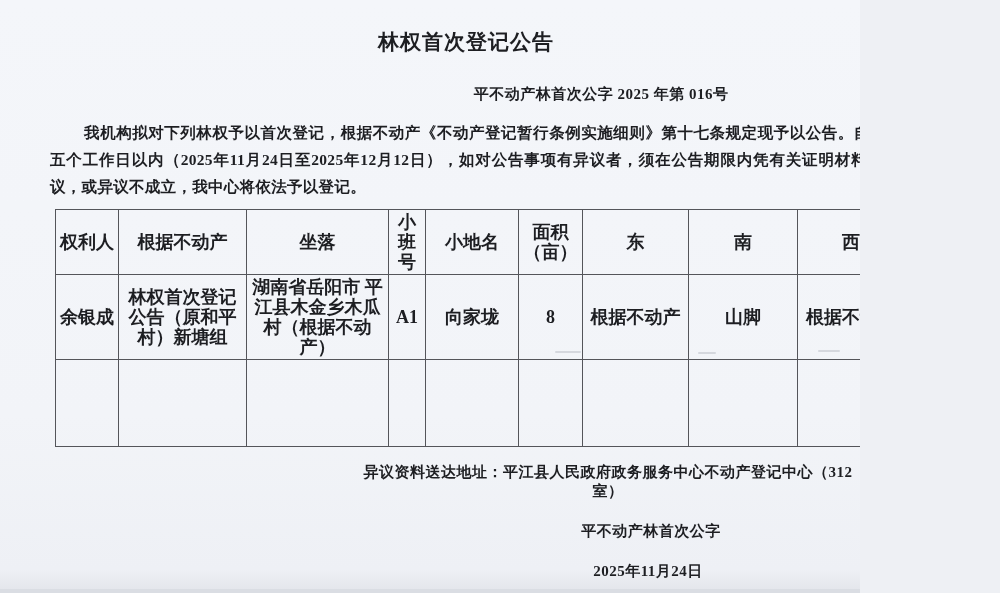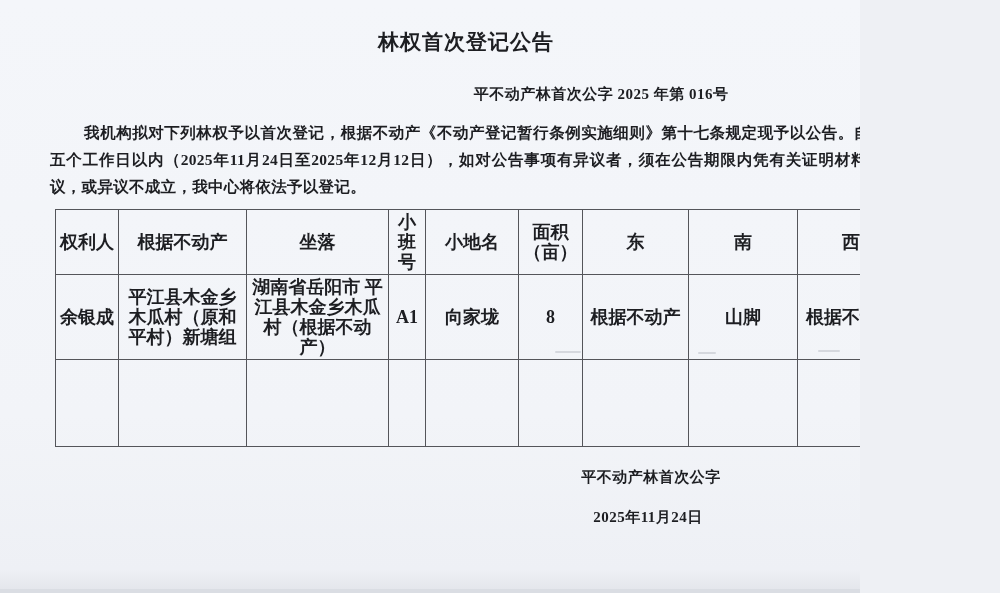--- a/index.html
+++ b/index.html
@@ -121,21 +121,21 @@
         <td>小班号</td>
         <td>小地名</td>
         <td>面积（亩）</td>
         <td>东</td>
         <td>南</td>
         <td>西</td>
         <td>北</td>
       </tr>
       <tr class="data-row">
         <td>余银成</td>
-        <td>平江县木金乡木瓜村（原和平村）新塘组</td>
+        <td>林权首次登记公告（原和平村）新塘组</td>
         <td>湖南省岳阳市 平江县木金乡木瓜村（根据不动产）</td>
         <td>A1</td>
         <td>向家垅</td>
         <td>8</td>
         <td>根据不动产</td>
         <td>山脚</td>
         <td>根据不动产</td>
         <td>山埂</td>
       </tr>
       <tr class="empty-row">
@@ -146,20 +146,21 @@
         <td></td>
         <td></td>
         <td></td>
         <td></td>
         <td></td>
         <td></td>
       </tr>
     </tbody>
   </table>
 
+  <div class="footer-line addr">异议资料送达地址：平江县人民政府政务服务中心不动产登记中心（312室）</div>
   <div class="footer-line issuer">平不动产林首次公字</div>
   <div class="footer-line date">2025年11月24日</div>
 
   <div class="artifact a1"></div>
   <div class="artifact a2"></div>
   <div class="artifact a3"></div>
   <div class="artifact a4"></div>
   <div class="bottom-strip"></div>
 
 </div>

